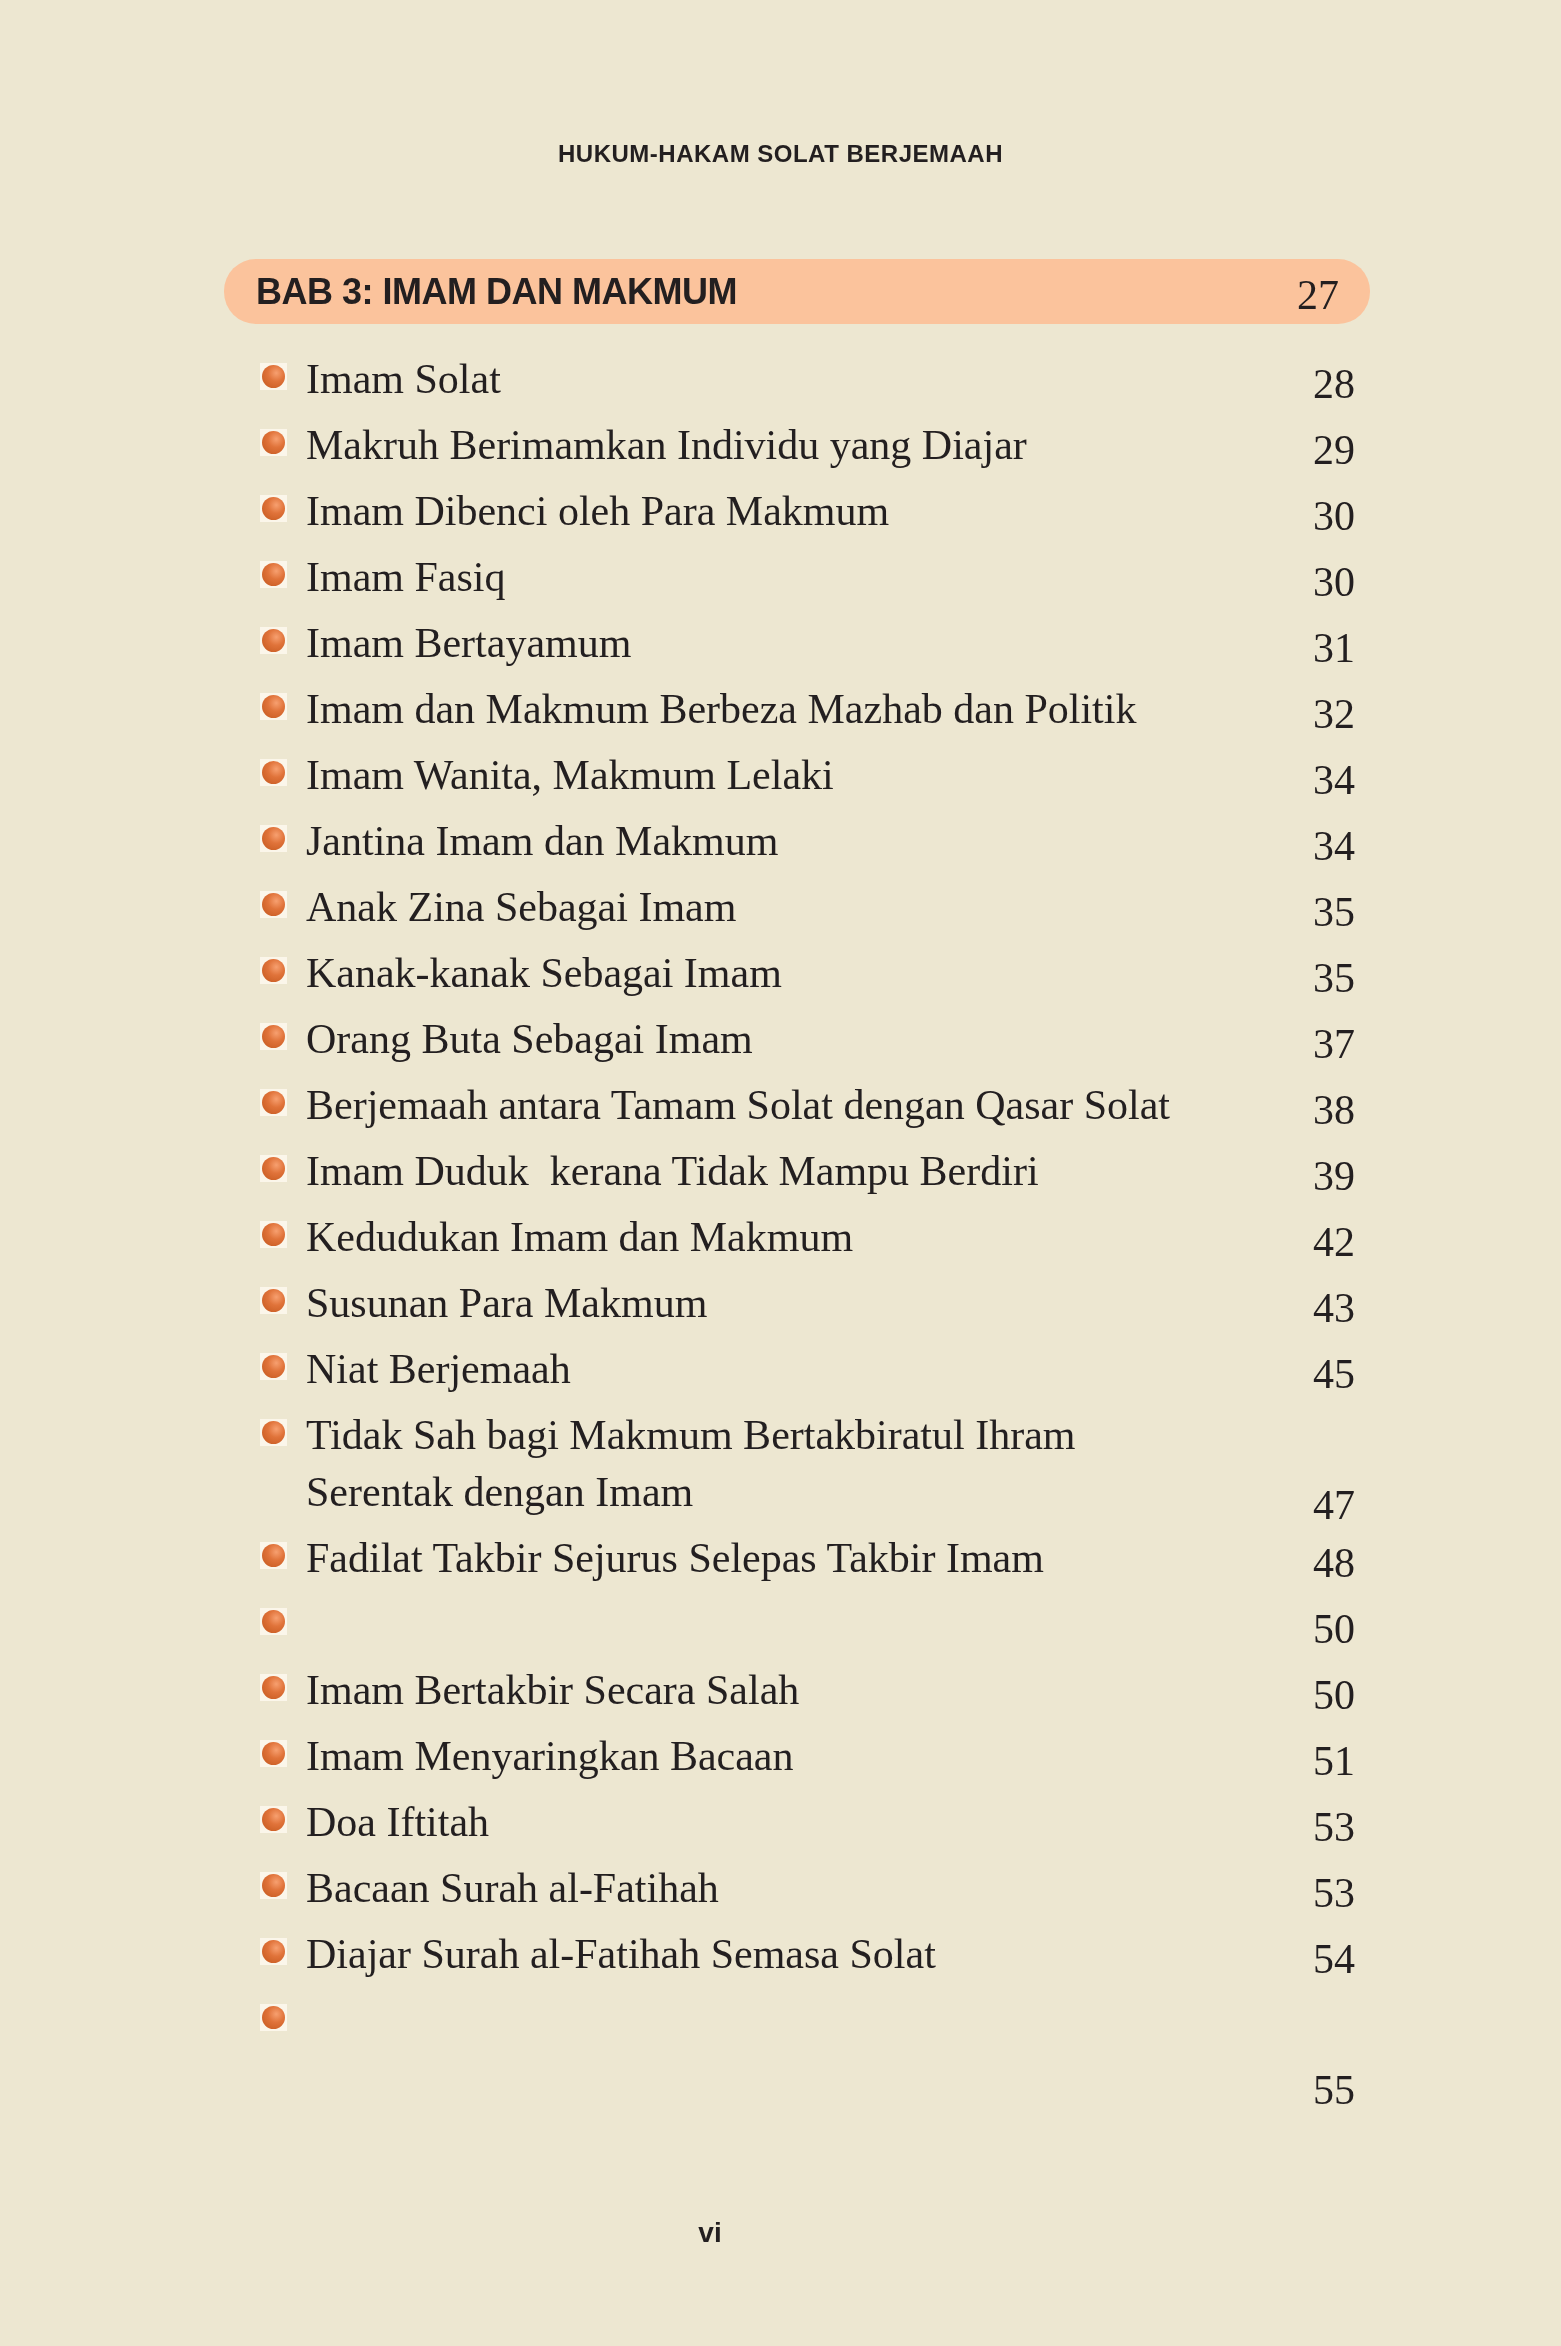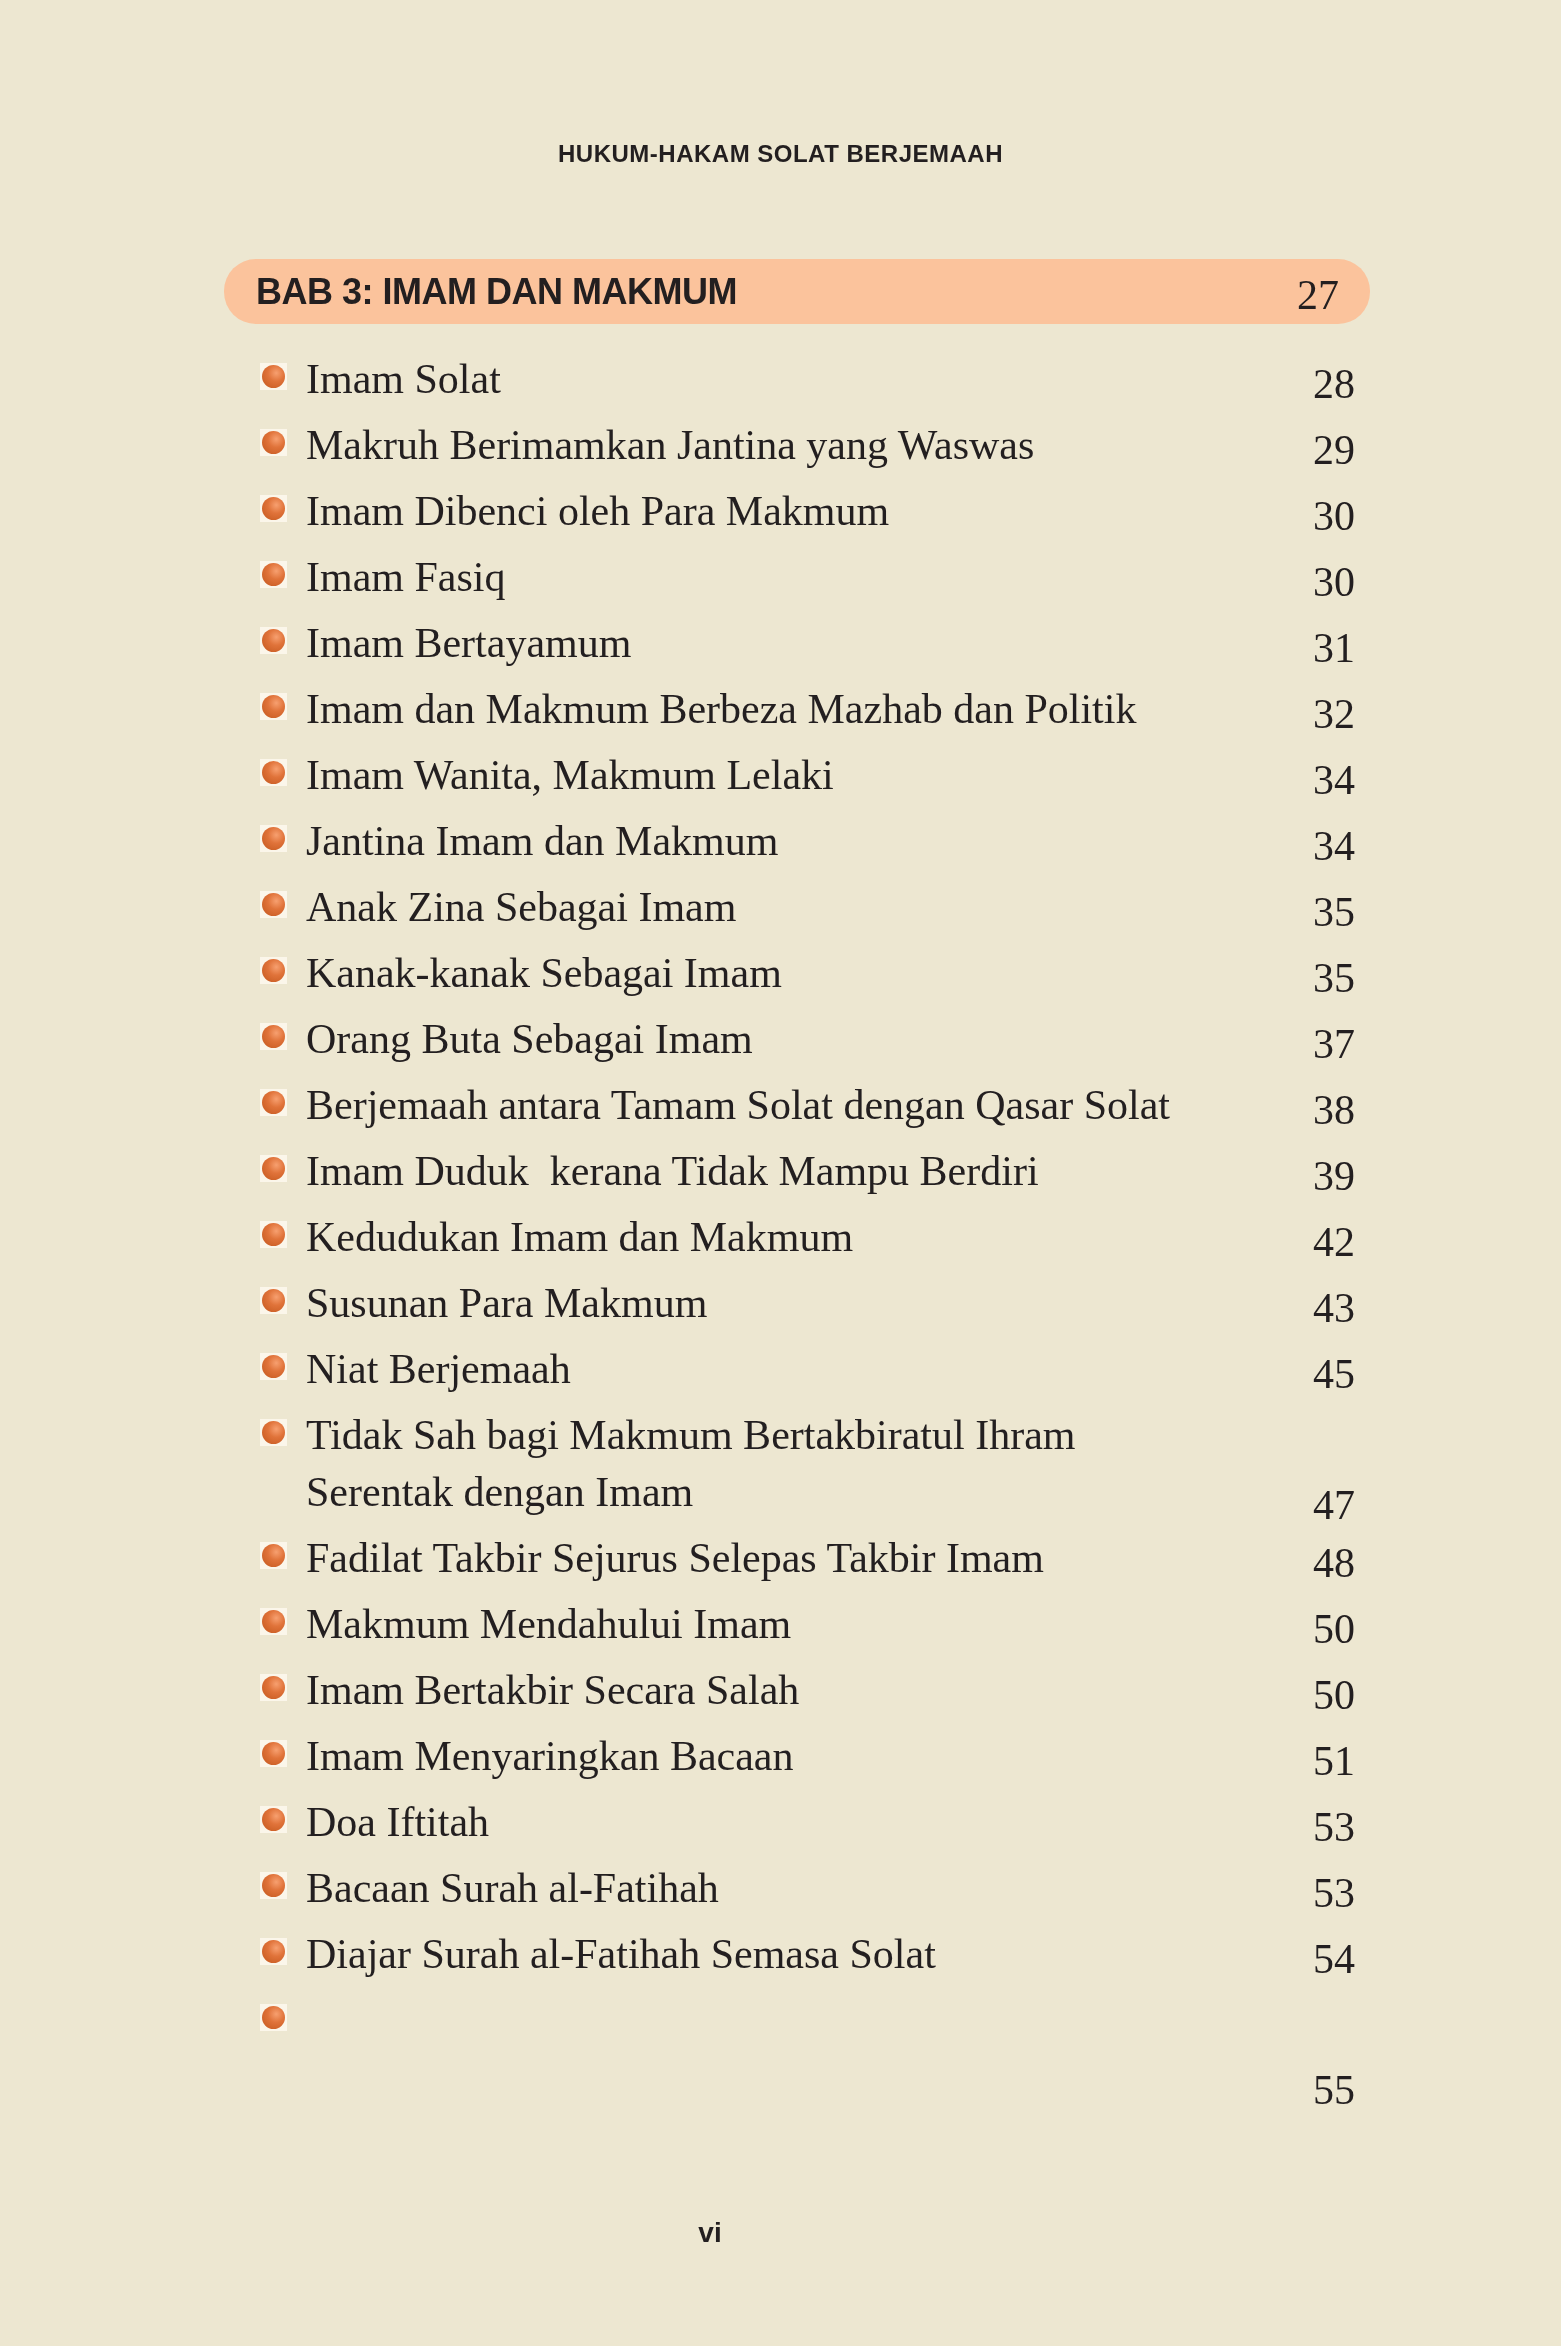--- a/index.html
+++ b/index.html
@@ -76,21 +76,21 @@
       <span class="bullet-box">
         <span class="bullet"></span>
       </span>
       <span class="toc-label">Imam Solat</span>
       <span class="toc-page">28</span>
     </li>
   <li class="toc-row">
       <span class="bullet-box">
         <span class="bullet"></span>
       </span>
-      <span class="toc-label">Makruh Berimamkan Jantina yang Waswas</span>
+      <span class="toc-label">Makruh Berimamkan Individu yang Diajar</span>
       <span class="toc-page">29</span>
     </li>
   <li class="toc-row">
       <span class="bullet-box">
         <span class="bullet"></span>
       </span>
       <span class="toc-label">Imam Dibenci oleh Para Makmum</span>
       <span class="toc-page">30</span>
     </li>
   <li class="toc-row">
@@ -195,21 +195,20 @@
       <span class="bullet-box">
         <span class="bullet"></span>
       </span>
       <span class="toc-label">Fadilat Takbir Sejurus Selepas Takbir Imam</span>
       <span class="toc-page">48</span>
     </li>
   <li class="toc-row">
       <span class="bullet-box">
         <span class="bullet"></span>
       </span>
-      <span class="toc-label">Makmum Mendahului Imam</span>
       <span class="toc-page">50</span>
     </li>
   <li class="toc-row">
       <span class="bullet-box">
         <span class="bullet"></span>
       </span>
       <span class="toc-label">Imam Bertakbir Secara Salah</span>
       <span class="toc-page">50</span>
     </li>
   <li class="toc-row">

